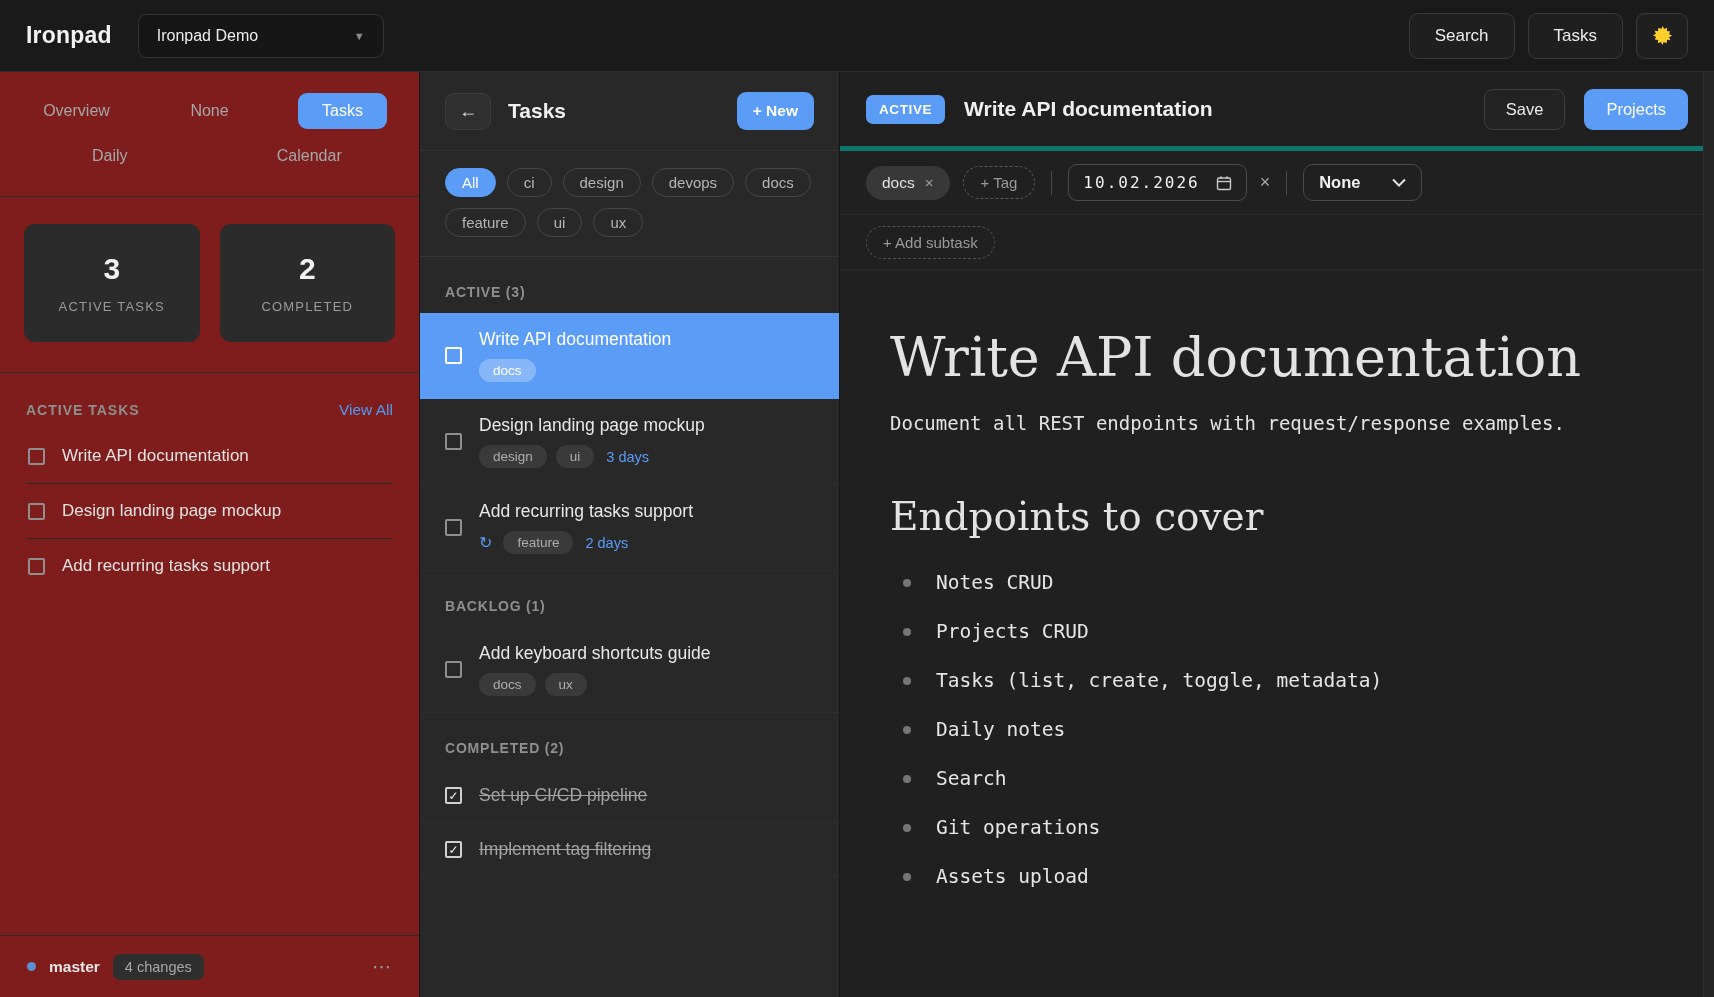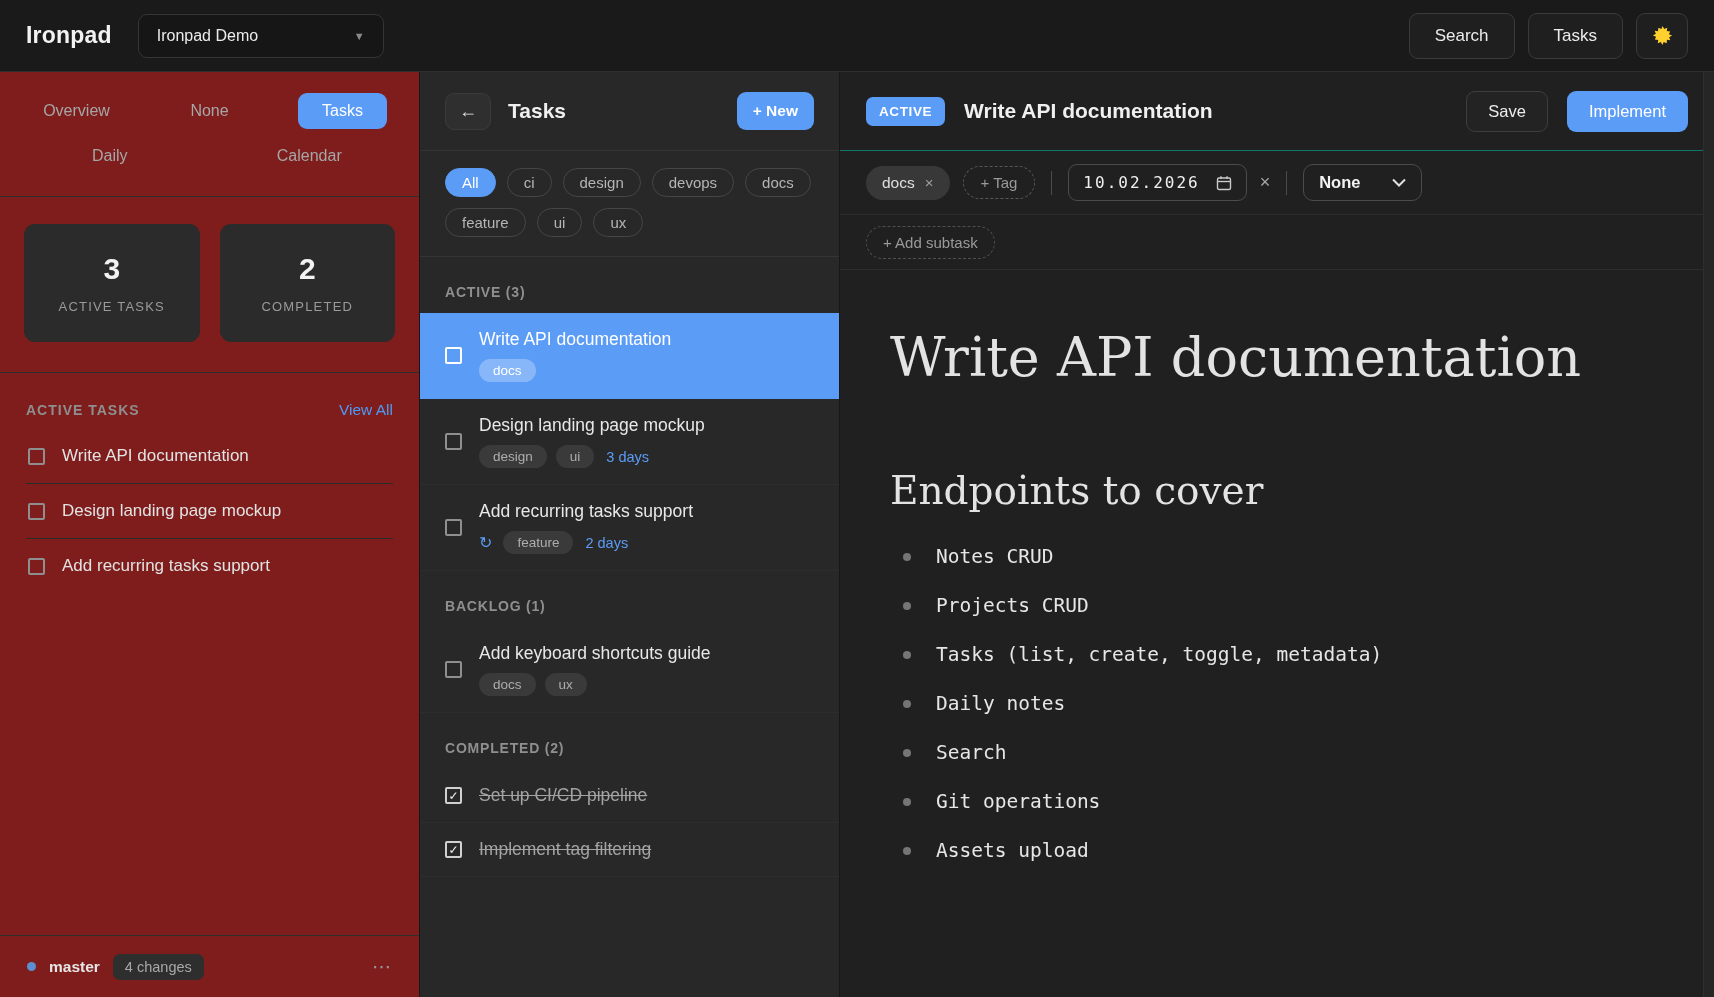--- a/index.html
+++ b/index.html
@@ -78,41 +78,41 @@
   .due { color:#5b9cf7; font-size:14.5px; margin-left:3px; }
   .recur-icon { color:#5b9cf7; font-size:16px; margin-right:2px; }
   .task-row.selected { background:#5b9cf7; border-bottom-color:#5b9cf7; }
   .task-row.selected .task-title { color:#ffffff; }
   .task-row.selected .cb { border-color:#ffffff; }
   .task-row.selected .tag { background:rgba(255,255,255,.28); color:#ffffff; }
   .task-row.done .task-title { text-decoration:line-through; color:#a3a3a3; }
 
   
   .detail-panel { flex:1; min-width:0; background:#202020; display:flex; flex-direction:column; position:relative; }
-  .detail-header { height:79px; flex:none; display:flex; align-items:center; gap:19px; padding:0 26px; border-bottom:1px solid #0f766e; }
+  .detail-header { height:79px; flex:none; display:flex; align-items:center; gap:19px; padding:0 26px; border-bottom:5px solid #0f766e; }
   .status-badge { background:#5b9cf7; color:#fff; font-size:13.5px; font-weight:700; letter-spacing:.6px; padding:7px 13px; border-radius:7px; }
   .detail-title { font-size:21px; font-weight:700; color:#f0f0f0; }
   .save-btn { margin-left:auto; background:#232323; border:1px solid #3e3e3e; border-radius:9px; padding:10px 21px; font-size:16.5px; color:#ececec; cursor:pointer; }
   .complete-btn { background:#5b9cf7; border:none; border-radius:9px; padding:11px 22px; font-size:16.5px; color:#fff; cursor:pointer; }
   .meta-row { height:64px; flex:none; display:flex; align-items:center; gap:13px; padding:0 26px; border-bottom:1px solid #2d2d2d; }
   .tag-chip { background:#383838; border-radius:999px; padding:8px 16px; font-size:15.5px; color:#e0e0e0; display:flex; align-items:center; gap:10px; }
   .x-icon { color:#a0a0a0; font-size:15px; cursor:pointer; }
   .add-tag { border:1px dashed #585858; border-radius:999px; padding:7px 17px; color:#9a9a9a; font-size:15px; cursor:pointer; background:none; }
   .vsep { width:1px; height:24px; background:#4a4a4a; margin:0 3px; }
   .date-field { border:1px solid #4b4b4b; border-radius:9px; padding:8px 14px; display:flex; align-items:center; gap:16px;
                 font-family:"DejaVu Sans Mono", monospace; font-size:16px; letter-spacing:2px; color:#f0f0f0; cursor:text; }
   .clear-x { color:#a8a8a8; font-size:18px; cursor:pointer; }
   .select-field { border:1px solid #4b4b4b; border-radius:10px; padding:8px 15px; display:flex; align-items:center; gap:32px;
                   font-size:16.5px; font-weight:600; color:#f2f2f2; cursor:pointer; }
   .subtask-row { height:55px; flex:none; display:flex; align-items:center; padding:0 26px; border-bottom:1px solid #2d2d2d; }
   .add-subtask { border:1px dashed #505050; border-radius:999px; padding:7px 16px; color:#9a9a9a; font-size:15px; cursor:pointer; background:none; }
   .doc { flex:1; min-height:0; padding:0 70px 0 50px; overflow:hidden; }
   .doc-h1 { font-family:"DejaVu Serif", serif; font-weight:500; font-size:54px; color:#e3e3e3; margin:56px 0 0; }
   .doc-intro { font-family:"DejaVu Sans Mono", monospace; font-size:19px; color:#e3e3e3; margin:23px 0 0; }
-  .doc-h2 { font-family:"DejaVu Serif", serif; font-weight:500; font-size:39px; color:#e3e3e3; margin:79px 0 0; }
+  .doc-h2 { font-family:"DejaVu Serif", serif; font-weight:500; font-size:39px; color:#e3e3e3; margin:60px 0 0; }
   .doc-list { list-style:none; margin:32px 0 0; padding:0; }
   .doc-list li { font-family:"DejaVu Sans Mono", monospace; font-size:19.5px; color:#e6e6e6; margin-bottom:26px; display:flex; align-items:center; }
   .doc-list li::before { content:""; width:8px; height:8px; border-radius:50%; background:#757575; margin:0 25px 0 13px; flex:none; }
   .scroll-track { position:absolute; top:0; right:0; bottom:0; width:11px; background:#262626; border-left:1px solid #2e2e2e; }
 </style>
 </head>
 <body>
 
 <div class="app">
 
@@ -284,21 +284,21 @@
           </div>
         </div>
       </div>
     </section>
 
     <section class="detail-panel">
       <div class="detail-header">
         <span class="status-badge">ACTIVE</span>
         <span class="detail-title">Write API documentation</span>
         <button class="save-btn">Save</button>
-        <button class="complete-btn">Implement</button>
+        <button class="complete-btn">Projects</button>
       </div>
 
       <div class="meta-row">
         <span class="tag-chip">
           <span>docs</span>
           <span class="x-icon">×</span>
         </span>
         <button class="add-tag">+ Tag</button>
         <span class="vsep"></span>
         <span class="date-field">
@@ -323,20 +323,21 @@
           </span>
         </span>
       </div>
 
       <div class="subtask-row">
         <button class="add-subtask">+ Add subtask</button>
       </div>
 
       <div class="doc">
         <h1 class="doc-h1">Write API documentation</h1>
+        <p class="doc-intro">Document all REST endpoints with request/response examples.</p>
         <h2 class="doc-h2">Endpoints to cover</h2>
         <ul class="doc-list">
           <li>Notes CRUD</li>
           <li>Projects CRUD</li>
           <li>Tasks (list, create, toggle, metadata)</li>
           <li>Daily notes</li>
           <li>Search</li>
           <li>Git operations</li>
           <li>Assets upload</li>
         </ul>

